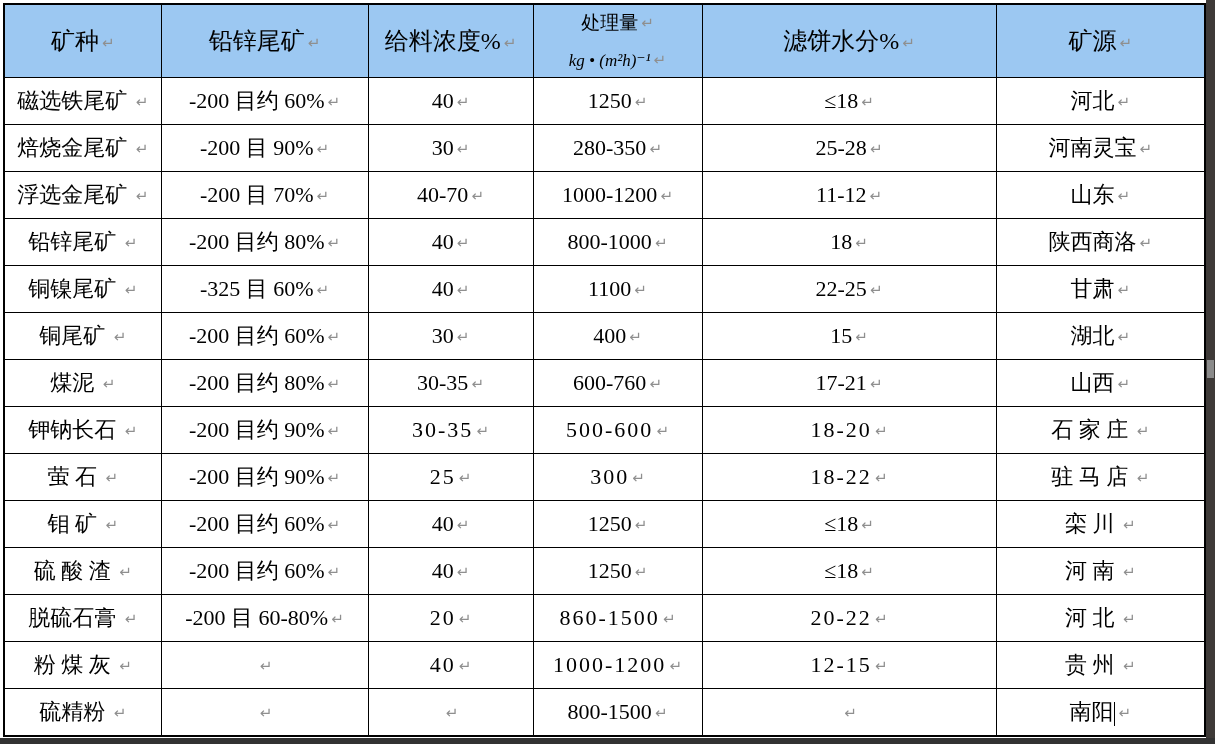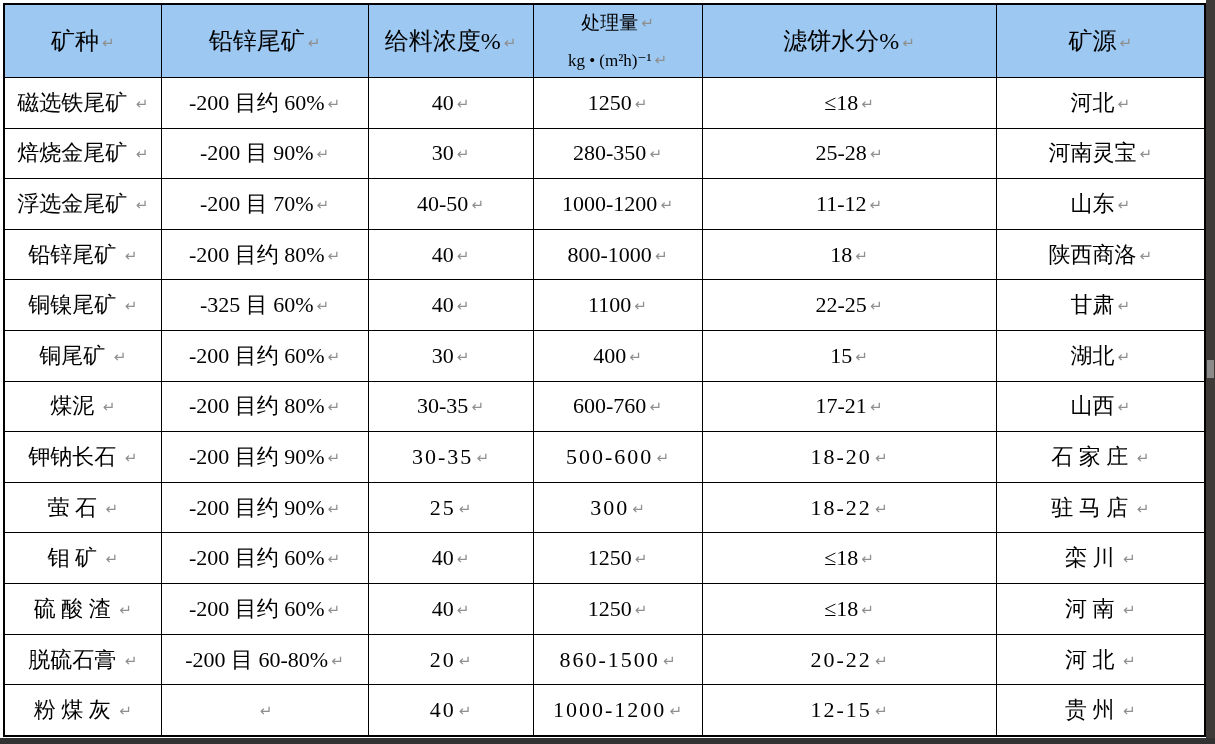--- a/index.html
+++ b/index.html
@@ -13,21 +13,21 @@
     border:2px solid #000;
   }
   .doc-table th,.doc-table td{
     border:1px solid #000;text-align:center;vertical-align:middle;
     padding:0 2px;overflow:hidden;
   }
   .doc-table thead th{
     background:#9CC8F2;font-weight:normal;font-size:24px;height:72px;
   }
   .doc-table tbody td{font-size:22px;height:43px;}
-  .hdr-sub{font-size:17px;margin-top:16px;}
+  .hdr-sub{font-size:17px;margin-top:16px;font-style:italic;}
   .hdr-main{font-size:19px;}
   .hdr-capacity .hdr-main,.hdr-capacity .hdr-sub{line-height:1.25;}
   .mark{
     color:#8f8f8f;font-size:15px;margin-left:3px;vertical-align:1px;
     font-family:"DejaVu Sans",sans-serif;
   }
   .grammar-ul{
     border-bottom:2px solid #3567CE;padding-bottom:15px;
   }
   .spaced .num{letter-spacing:2px;}
@@ -83,21 +83,21 @@
         <td><span>焙烧金尾矿 </span><span class="mark">↵</span></td>
         <td><span>-200 目 90%</span><span class="mark">↵</span></td>
         <td><span class="num">30</span><span class="mark">↵</span></td>
         <td><span class="num">280-350</span><span class="mark">↵</span></td>
         <td><span class="num">25-28</span><span class="mark">↵</span></td>
         <td><span>河南灵宝</span><span class="mark">↵</span></td>
       </tr>
       <tr>
         <td><span class="grammar-ul">浮选金尾矿 </span><span class="mark">↵</span></td>
         <td><span>-200 目 70%</span><span class="mark">↵</span></td>
-        <td><span class="num">40-50</span><span class="mark">↵</span></td>
+        <td><span class="num">40-70</span><span class="mark">↵</span></td>
         <td><span class="num">1000-1200</span><span class="mark">↵</span></td>
         <td><span class="num">11-12</span><span class="mark">↵</span></td>
         <td><span>山东</span><span class="mark">↵</span></td>
       </tr>
       <tr>
         <td><span>铅锌尾矿 </span><span class="mark">↵</span></td>
         <td><span>-200 </span><span class="grammar-ul">目约</span><span> 80%</span><span class="mark">↵</span></td>
         <td><span class="num">40</span><span class="mark">↵</span></td>
         <td><span class="num">800-1000</span><span class="mark">↵</span></td>
         <td><span class="num">18</span><span class="mark">↵</span></td>
@@ -168,18 +168,26 @@
         <td><span>河 北 </span><span class="mark">↵</span></td>
       </tr>
       <tr class="spaced">
         <td><span>粉 煤 灰 </span><span class="mark">↵</span></td>
         <td><span class="mark">↵</span></td>
         <td><span class="num">40</span><span class="mark">↵</span></td>
         <td><span class="num">1000-1200</span><span class="mark">↵</span></td>
         <td><span class="num">12-15</span><span class="mark">↵</span></td>
         <td><span>贵 州 </span><span class="mark">↵</span></td>
       </tr>
+      <tr>
+        <td><span>硫精粉 </span><span class="mark">↵</span></td>
+        <td><span class="mark">↵</span></td>
+        <td><span class="mark">↵</span></td>
+        <td><span class="num">800-1500</span><span class="mark">↵</span></td>
+        <td><span class="mark">↵</span></td>
+        <td><span>南阳</span><span class="caret"></span><span class="mark">↵</span></td>
+      </tr>
     </tbody>
 </table>
 
 <div class="win-right-edge"></div>
 <div class="scroll-thumb"></div>
 <div class="win-bottom-edge"></div>
 
 </body></html>

